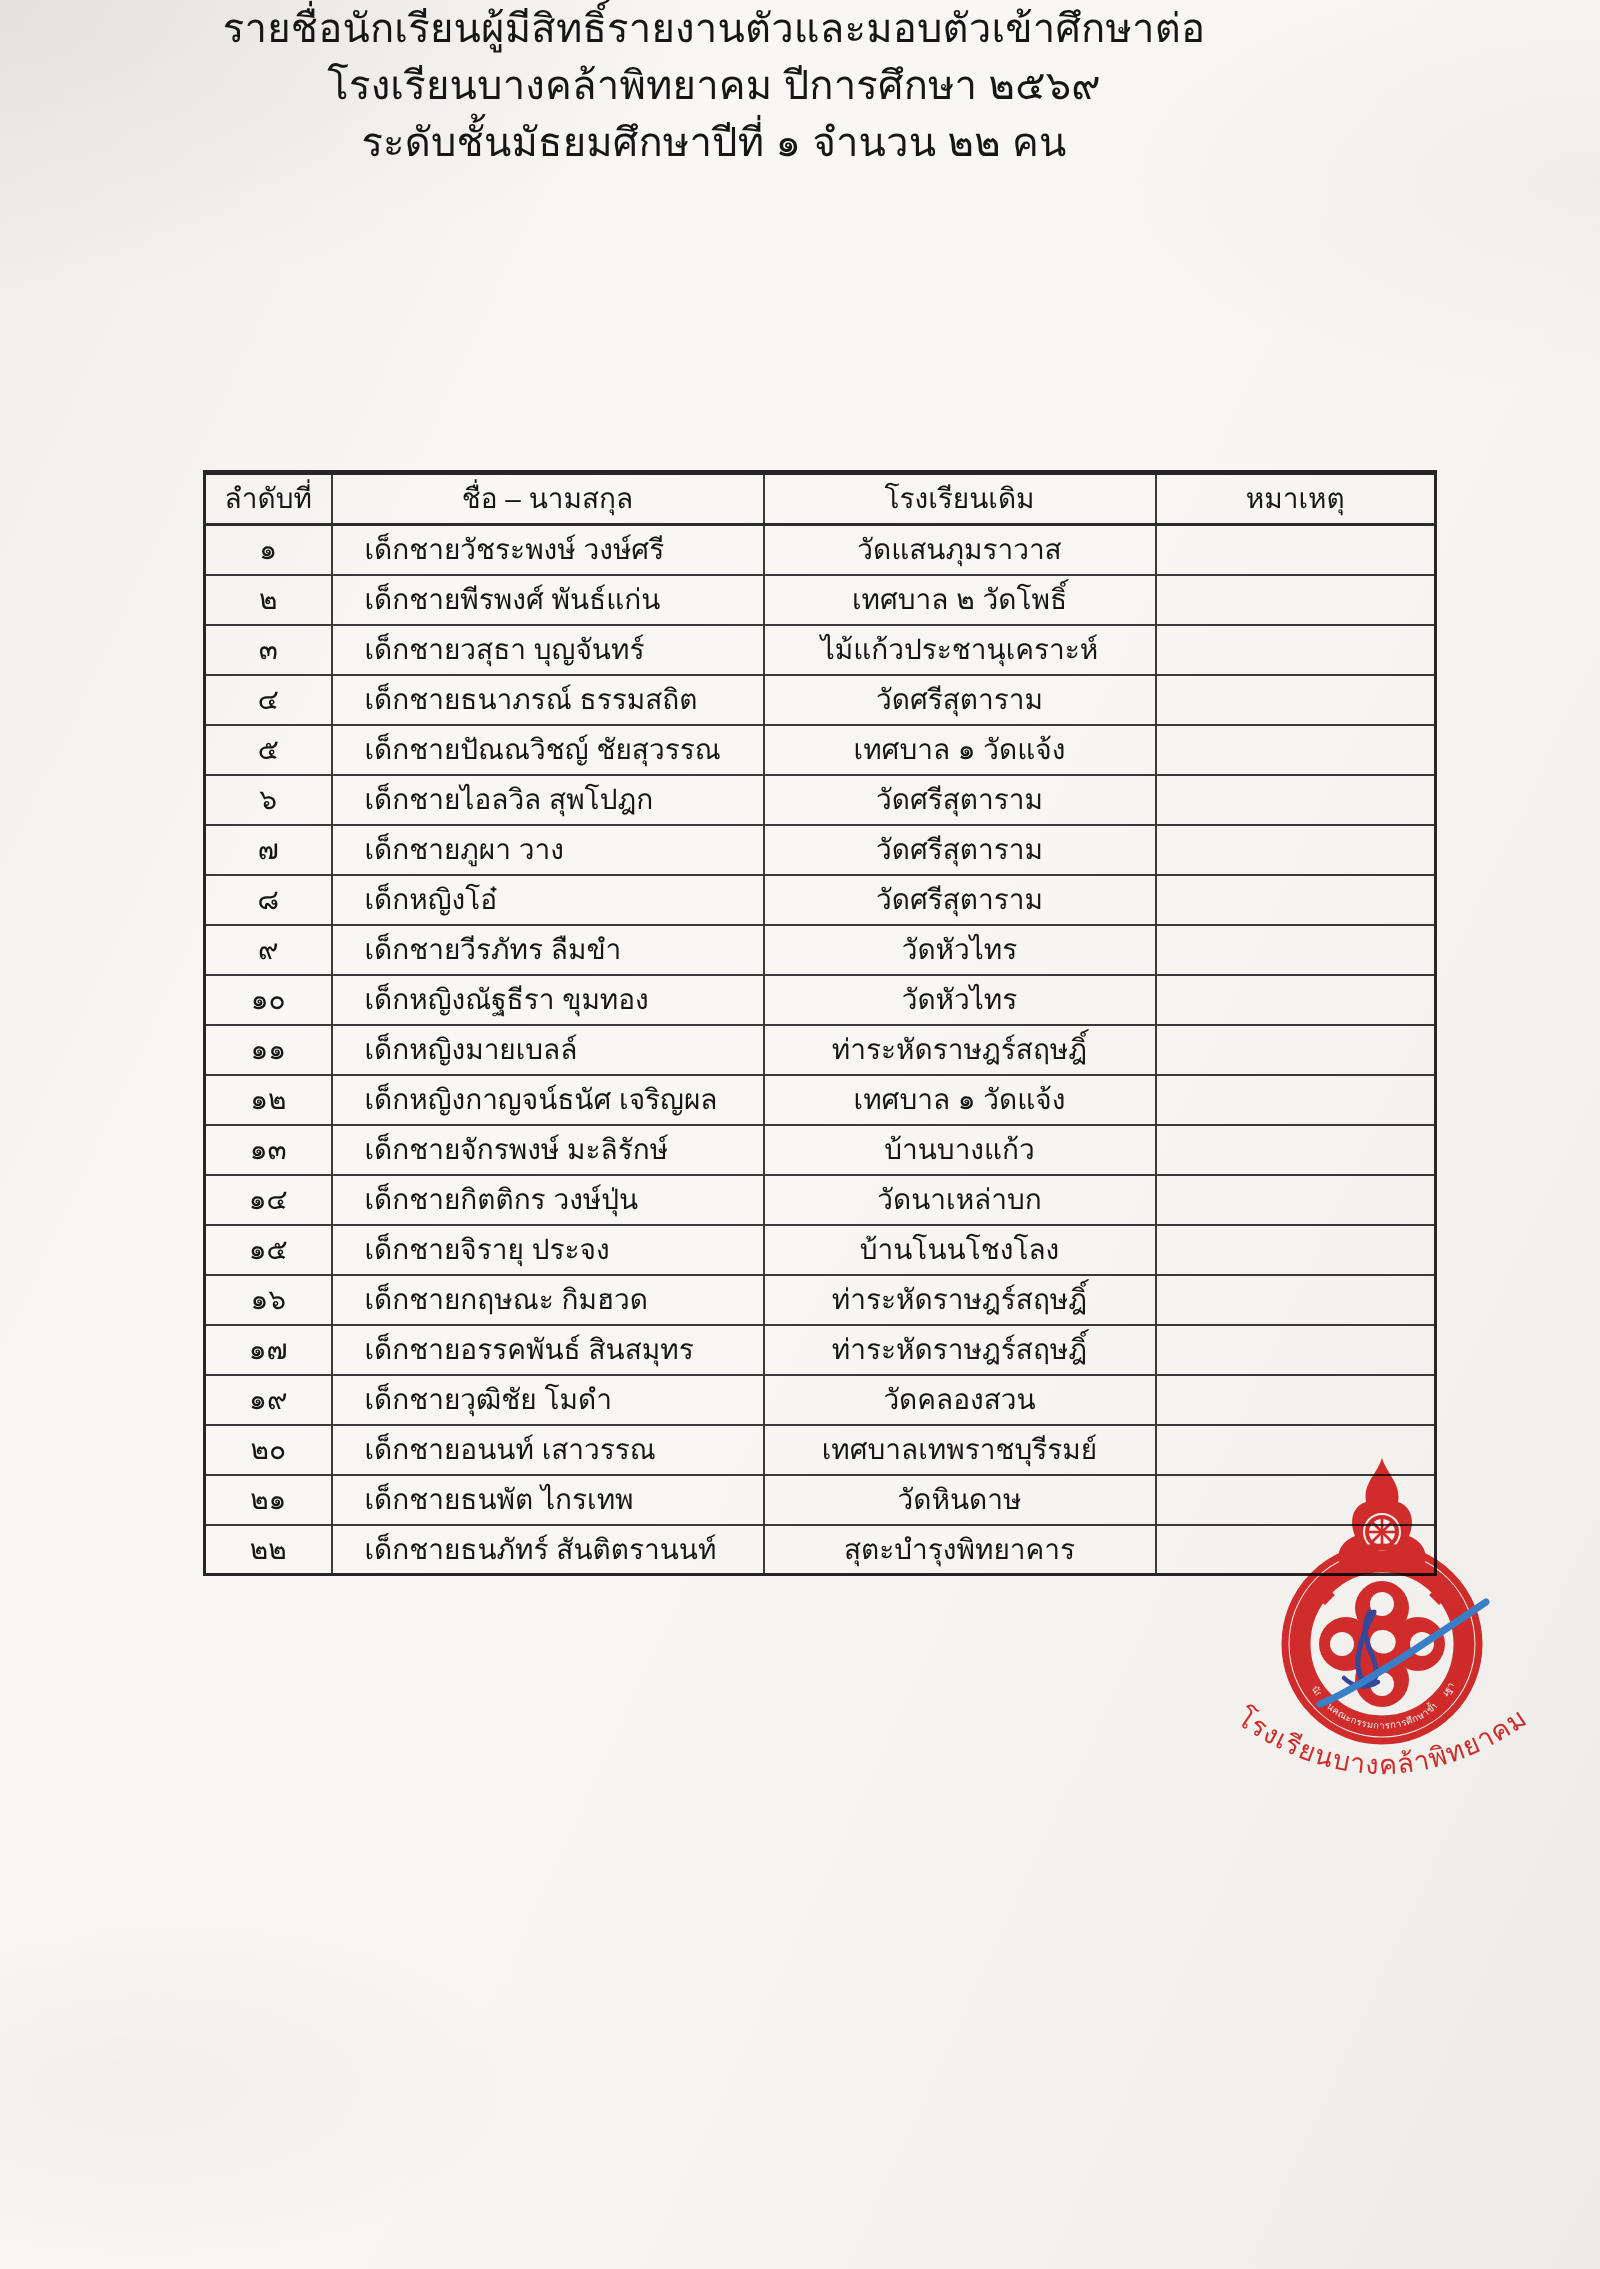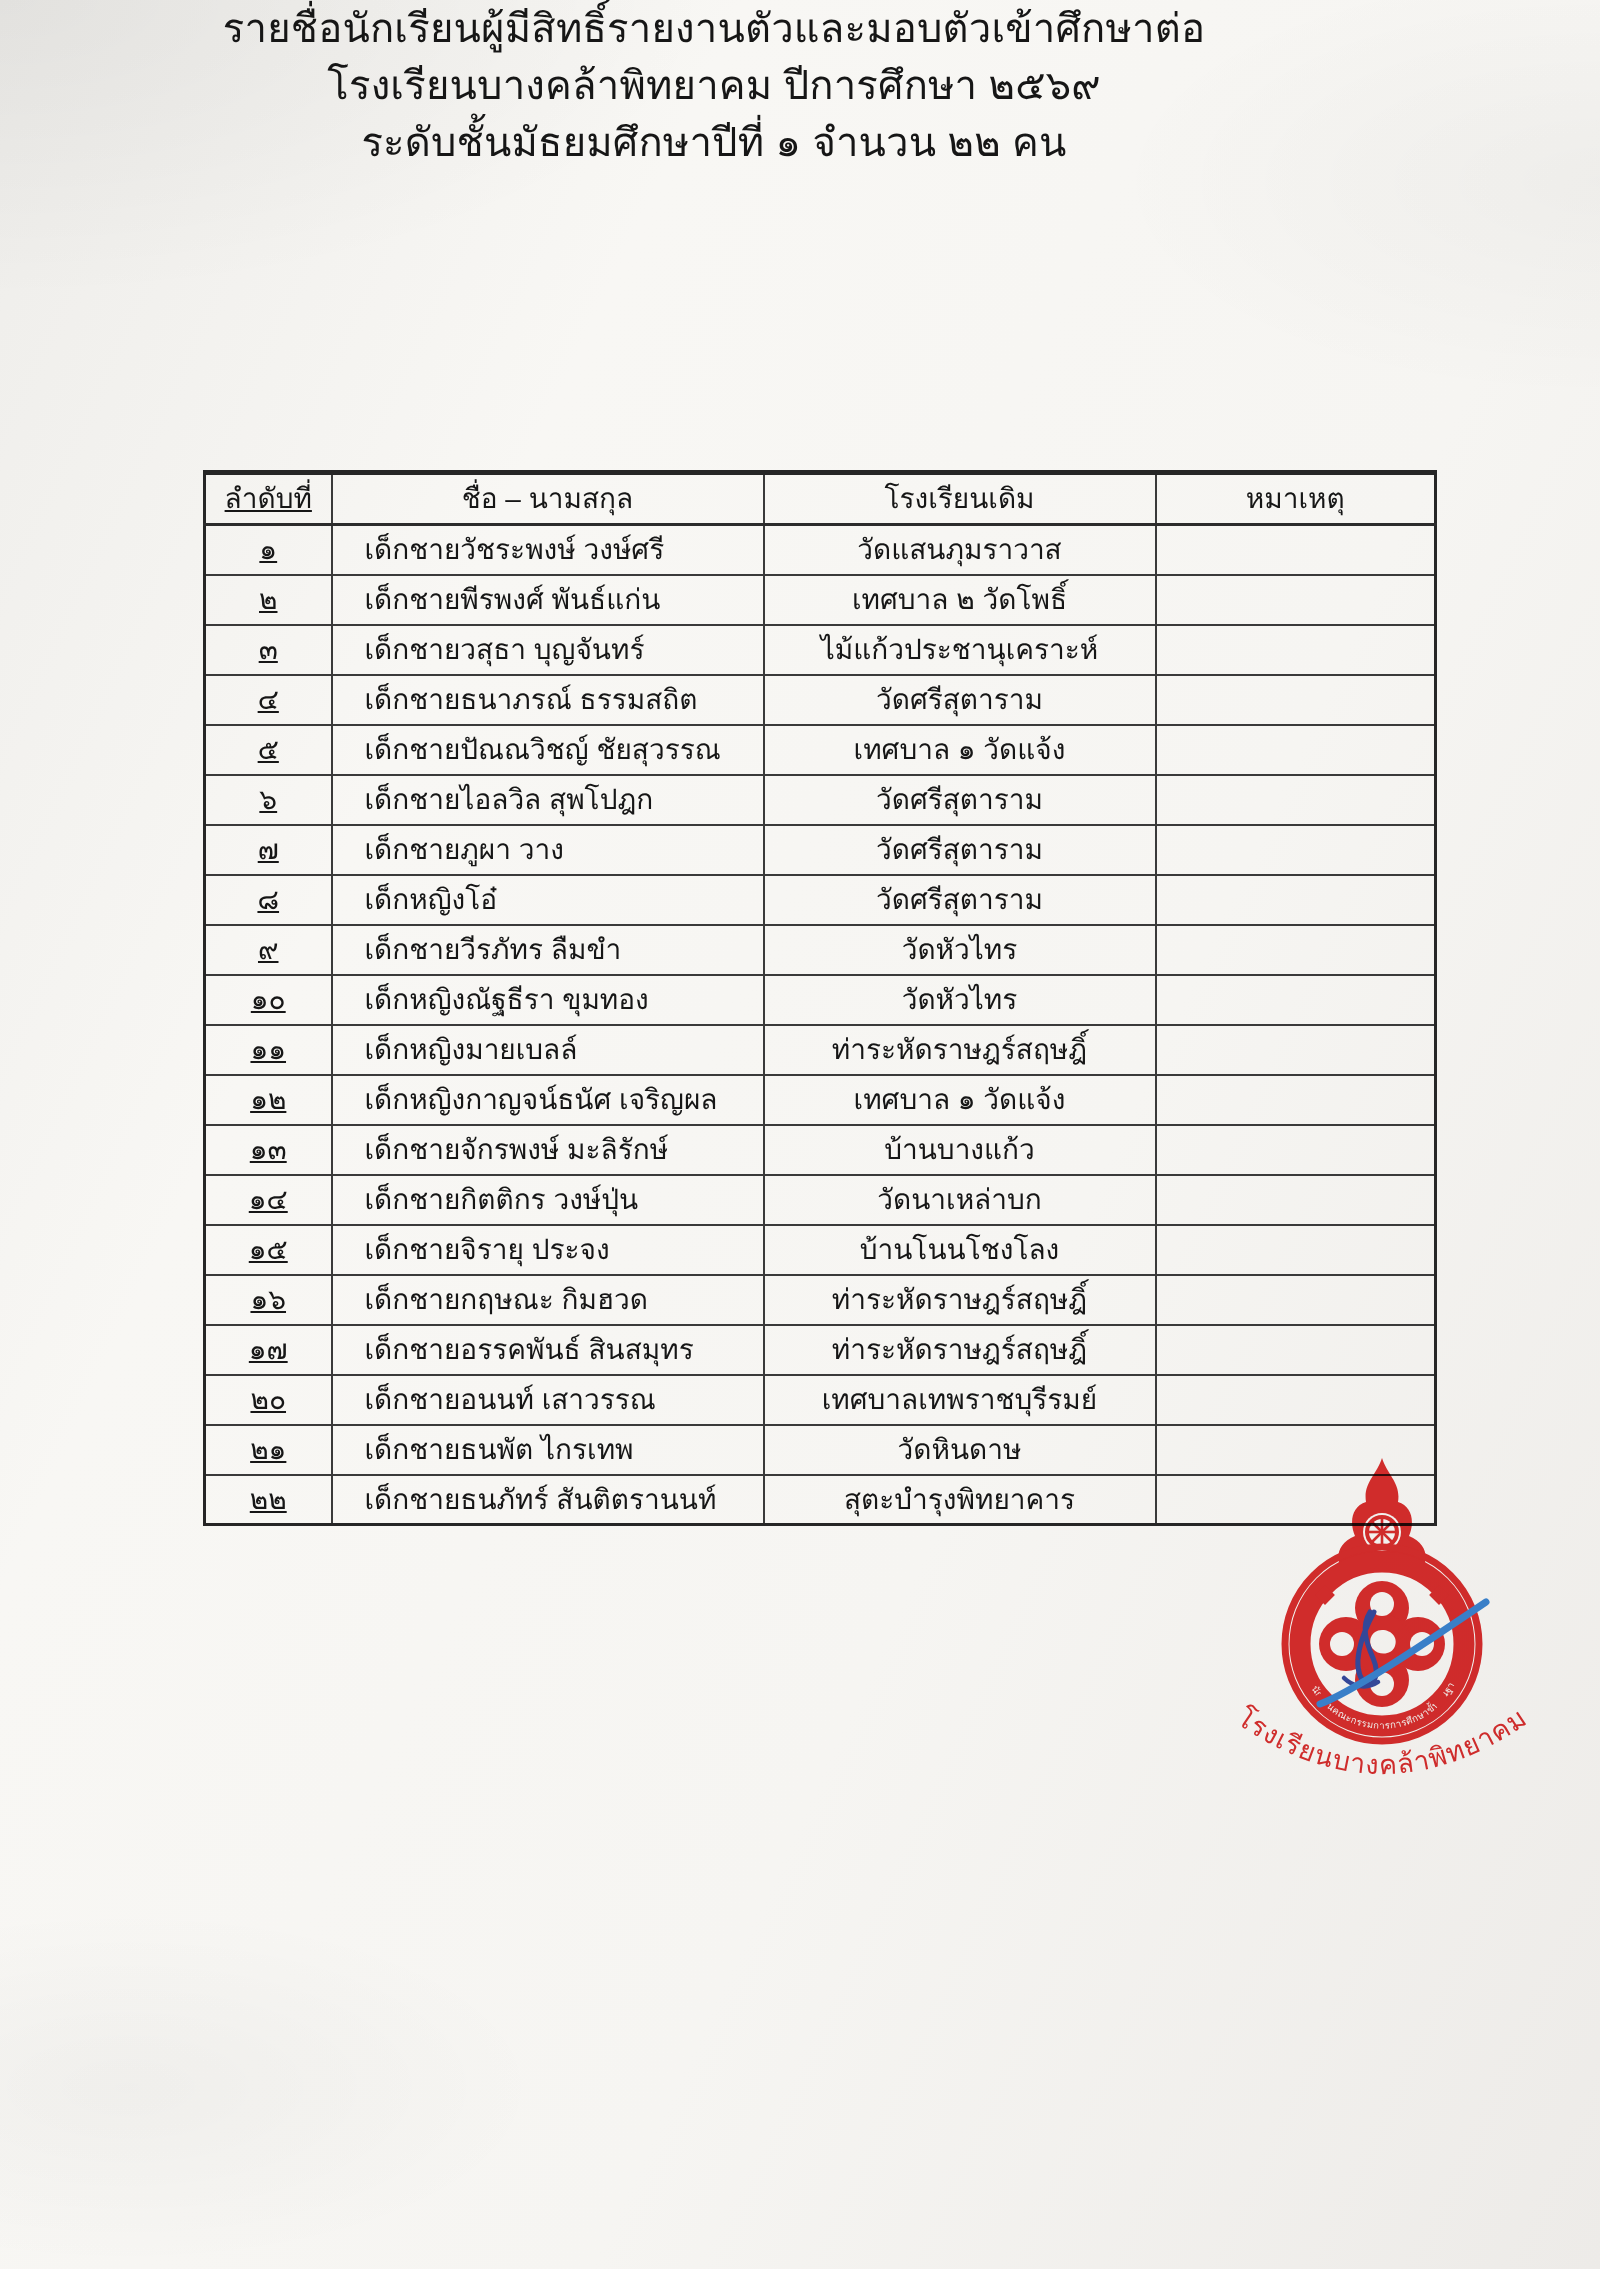--- a/index.html
+++ b/index.html
@@ -52,21 +52,21 @@
     text-align:center;
     border-top:5px solid #262626;
     border-bottom:3px solid #2c2c2c;
   }
   table.doc td.c-no{text-align:center;}
   table.doc td.c-name{text-align:left;padding-left:32px;}
   table.doc td.c-school{text-align:center;}
   table.doc, table.doc th, table.doc td{box-sizing:border-box;}
   table.doc tr td{border-left-width:2px;border-right-width:2px;}
   table.doc tr:last-child td{border-bottom:3px solid #262626;}
-  table.doc th:first-child, table.doc td:first-child{border-left:3px solid #262626;text-decoration:underline;}
+  table.doc th:first-child, table.doc td:first-child{border-left:3px solid #262626;}
   table.doc th:last-child, table.doc td:last-child{border-right:3px solid #262626;}
 
   .stamp{
     position:absolute;
     left:1222px; top:1452px;
     width:320px; height:345px;
     mix-blend-mode:multiply;
     opacity:0.94;
   }
   .stamp svg{display:block;width:100%;height:100%;}
@@ -212,20 +212,26 @@
     </tr>
 
     <tr>
       <td class="c-no">๑๗</td>
       <td class="c-name">เด็กชายอรรคพันธ์  สินสมุทร</td>
       <td class="c-school">ท่าระหัดราษฎร์สฤษฎิ์</td>
       <td class="c-note"></td>
     </tr>
 
 
+    <tr>
+      <td class="c-no">๑๙</td>
+      <td class="c-name">เด็กชายวุฒิชัย  โมดำ</td>
+      <td class="c-school">วัดคลองสวน</td>
+      <td class="c-note"></td>
+    </tr>
 
     <tr>
       <td class="c-no">๒๐</td>
       <td class="c-name">เด็กชายอนนท์  เสาวรรณ</td>
       <td class="c-school">เทศบาลเทพราชบุรีรมย์</td>
       <td class="c-note"></td>
     </tr>
 
     <tr>
       <td class="c-no">๒๑</td>

